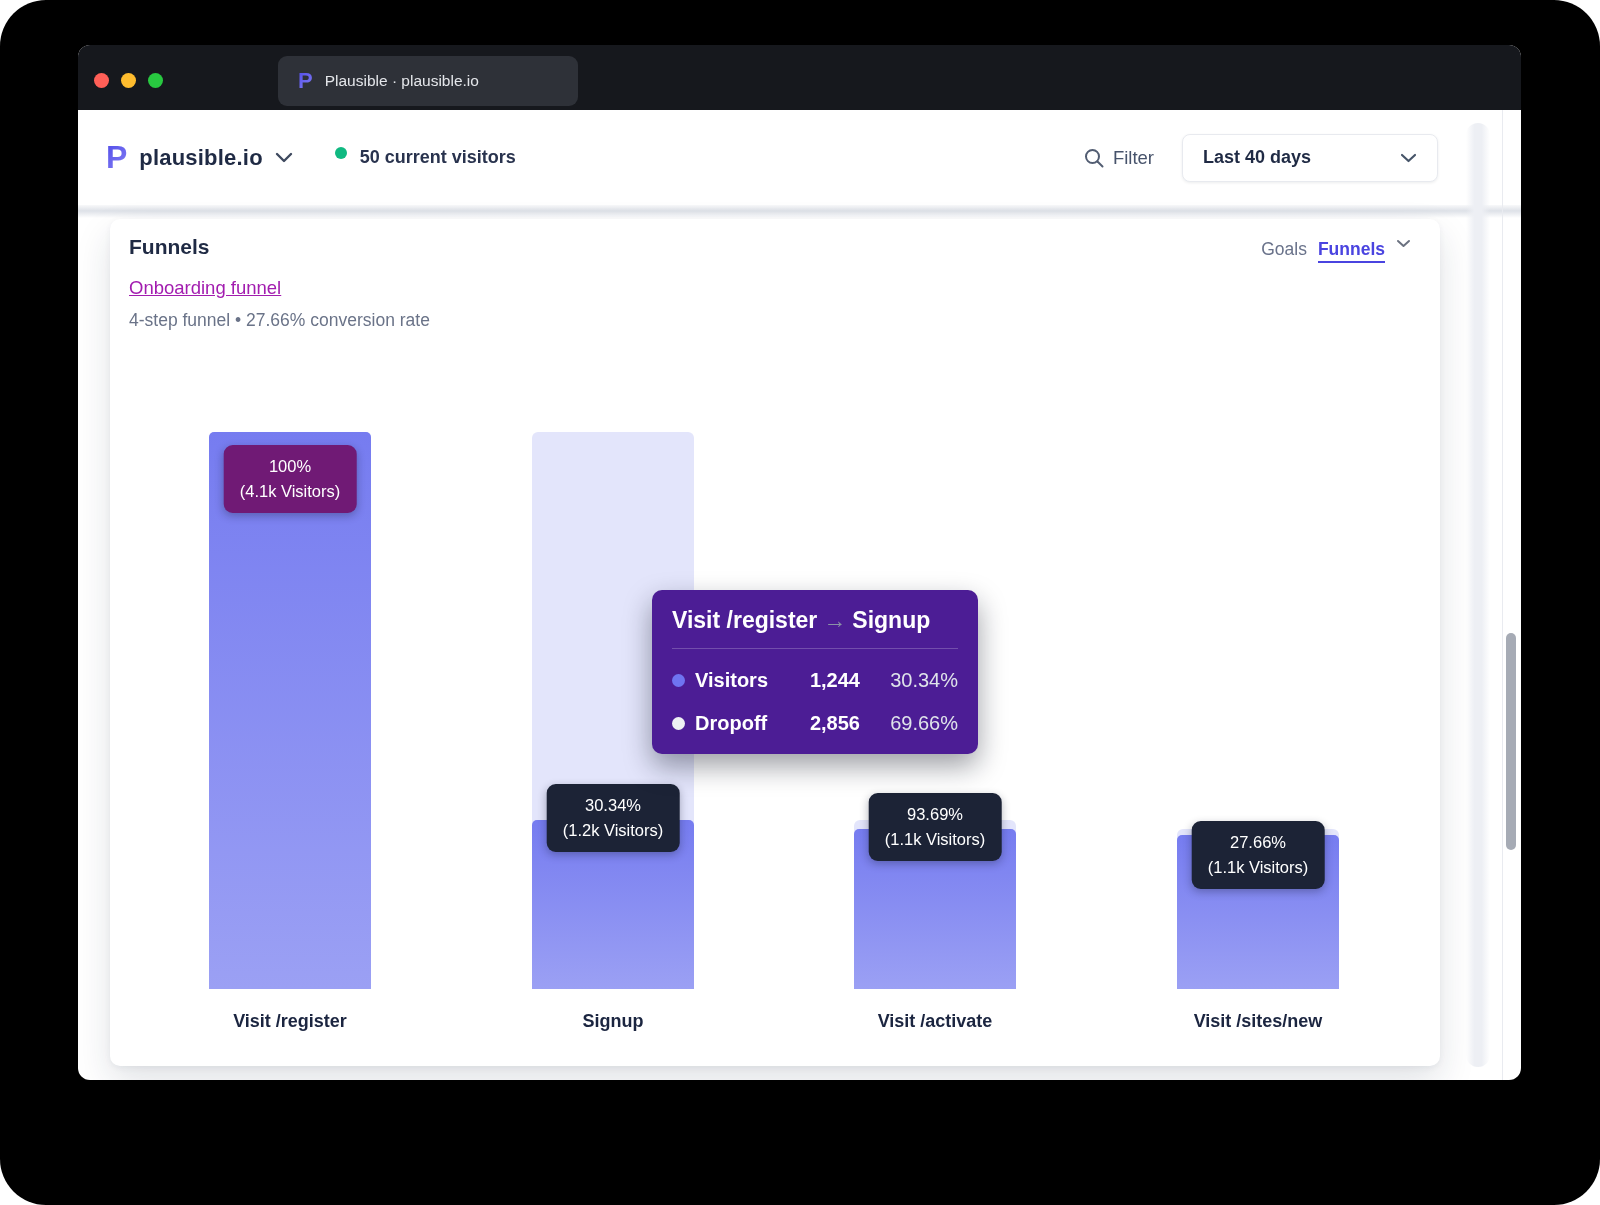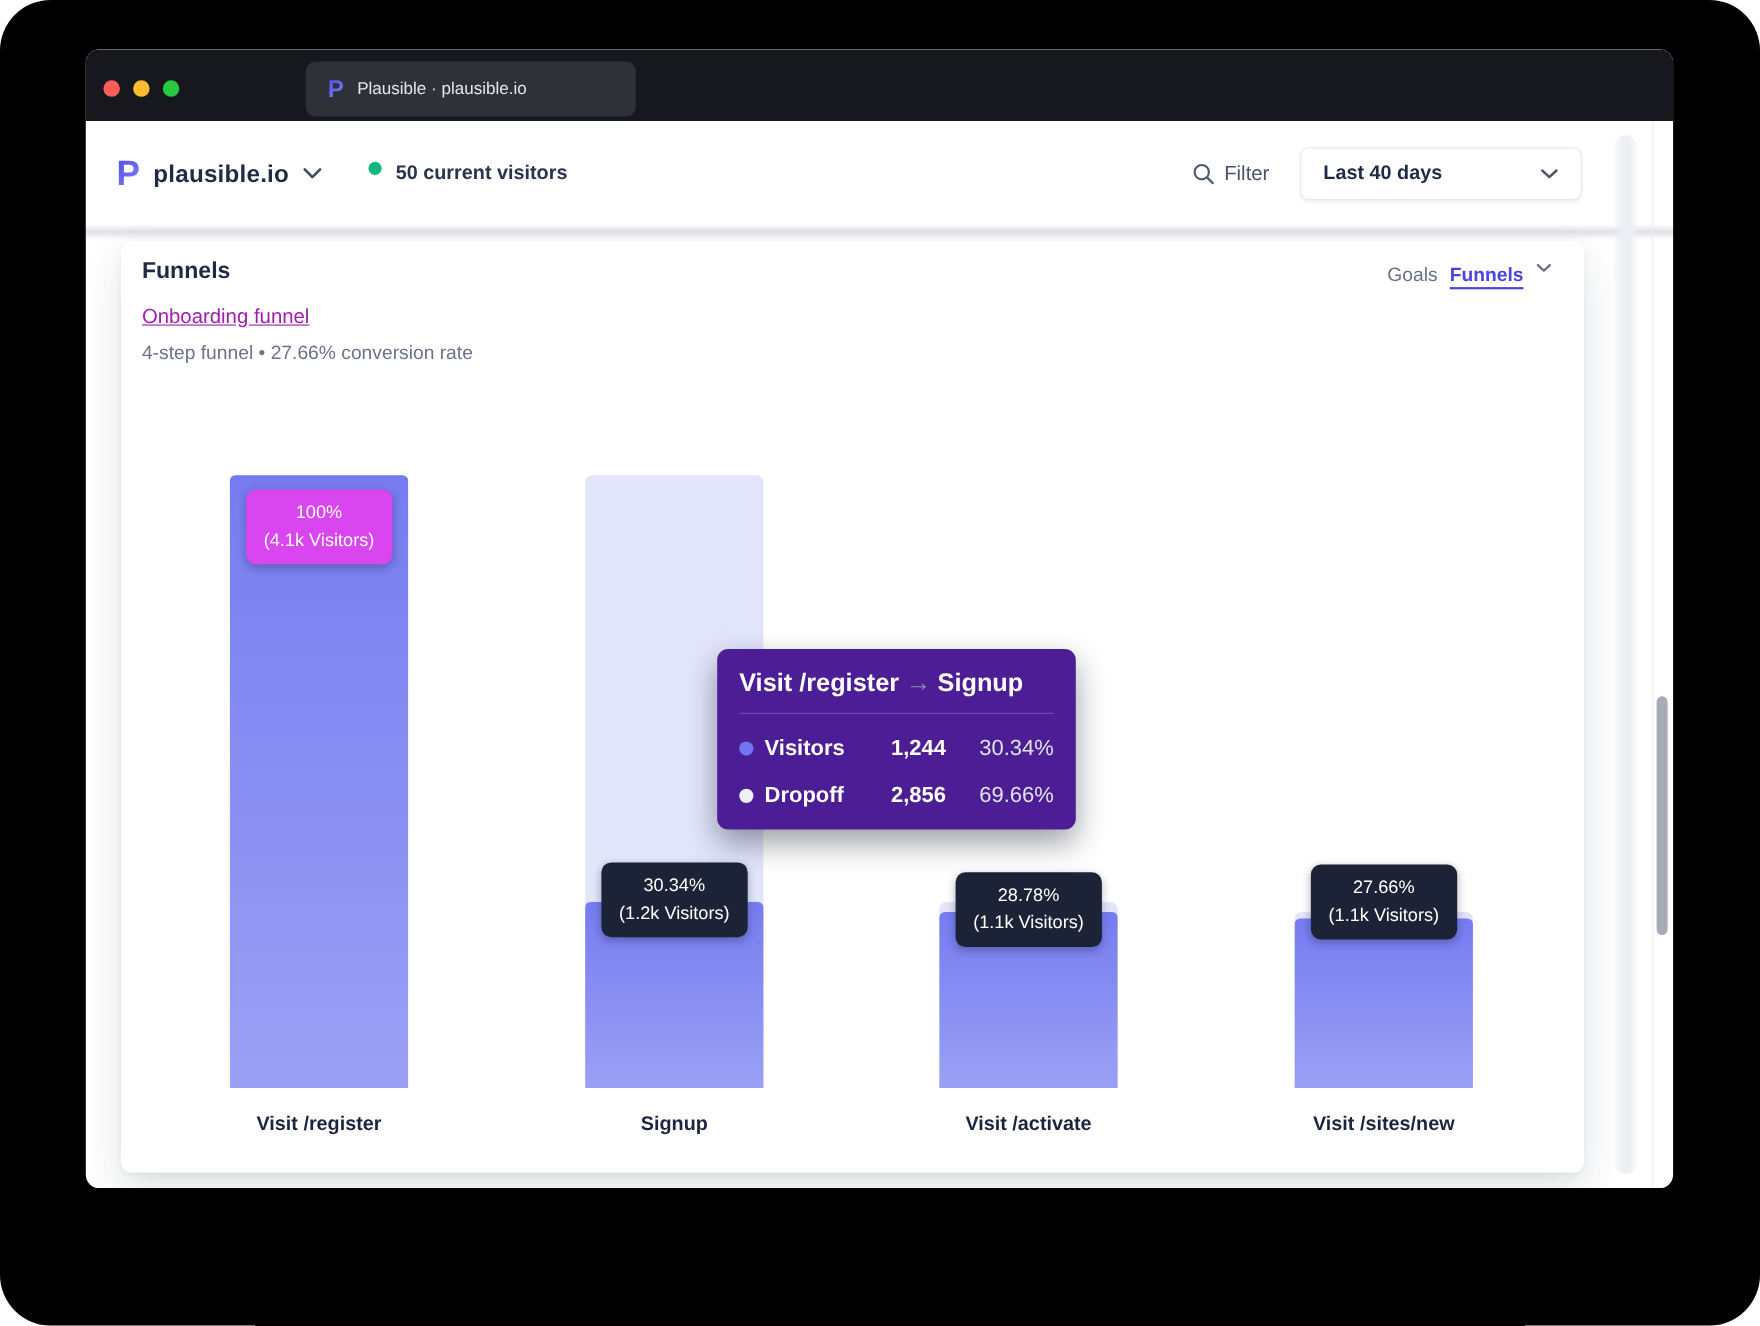--- a/index.html
+++ b/index.html
@@ -142,48 +142,48 @@
             <path d="M2 2 L7.5 7 L13 2" fill="none" stroke="#6b7280" stroke-width="2" stroke-linecap="round" stroke-linejoin="round"></path>
           </svg>
       </div>
       <div class="funnel-name">Onboarding funnel</div>
       <div class="funnel-sub">4-step funnel • 27.66% conversion rate</div>
 
       <div class="chart">
           <div class="bar-col" style="left: 1067px;">
             <div class="ghost" style="height: 160px; background: rgb(227, 229, 251);"></div>
             <div class="fill" style="height: 154px; background: linear-gradient(rgb(118, 124, 240), rgb(155, 160, 244));"></div>
-            <div class="badge" style="background: rgb(28, 35, 54); top: 354px;">
+            <div class="badge" style="background: rgb(28, 35, 54); top: 389px;">
               <div>27.66%</div>
               <div>(1.1k Visitors)</div>
             </div>
             <div class="step-label">Visit /sites/new</div>
           </div>
           <div class="bar-col" style="left: 744px;">
             <div class="ghost" style="height: 169px; background: rgb(227, 229, 251);"></div>
             <div class="fill" style="height: 160px; background: linear-gradient(rgb(118, 124, 240), rgb(155, 160, 244));"></div>
             <div class="badge" style="background: rgb(28, 35, 54); top: 361px;">
-              <div>28.78%</div>
+              <div>93.69%</div>
               <div>(1.1k Visitors)</div>
             </div>
             <div class="step-label">Visit /activate</div>
           </div>
           <div class="bar-col" style="left: 422px;">
             <div class="ghost" style="height: 557px; background: rgb(227, 229, 251);"></div>
             <div class="fill" style="height: 169px; background: linear-gradient(rgb(118, 124, 240), rgb(155, 160, 244));"></div>
             <div class="badge" style="background: rgb(28, 35, 54); top: 352px;">
               <div>30.34%</div>
               <div>(1.2k Visitors)</div>
             </div>
             <div class="step-label">Signup</div>
           </div>
           <div class="bar-col" style="left: 99px;">
             <div class="ghost" style="height: 557px; background: rgb(227, 229, 251);"></div>
             <div class="fill" style="height: 557px; background: linear-gradient(rgb(118, 124, 240), rgb(155, 160, 244));"></div>
-            <div class="badge" style="background: #d946ef; top: 13px;">
+            <div class="badge" style="background: #701a75; top: 13px;">
               <div>100%</div>
               <div>(4.1k Visitors)</div>
             </div>
             <div class="step-label">Visit /register</div>
           </div>
 
         <div class="tooltip">
           <div class="tt-title">
             <span>Visit /register</span><span class="tt-arrow">→</span><span>Signup</span>
           </div>

